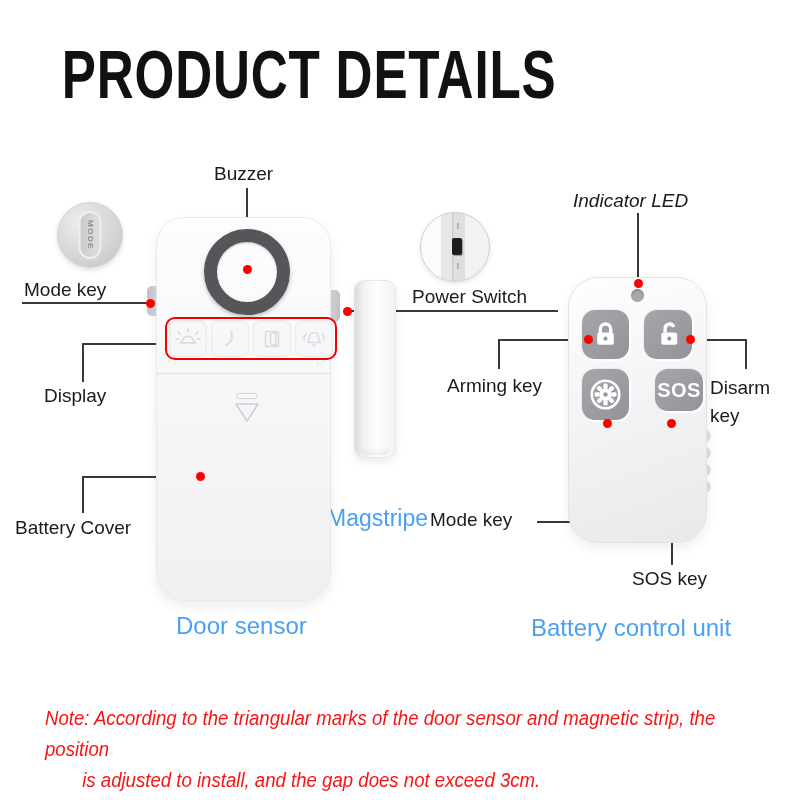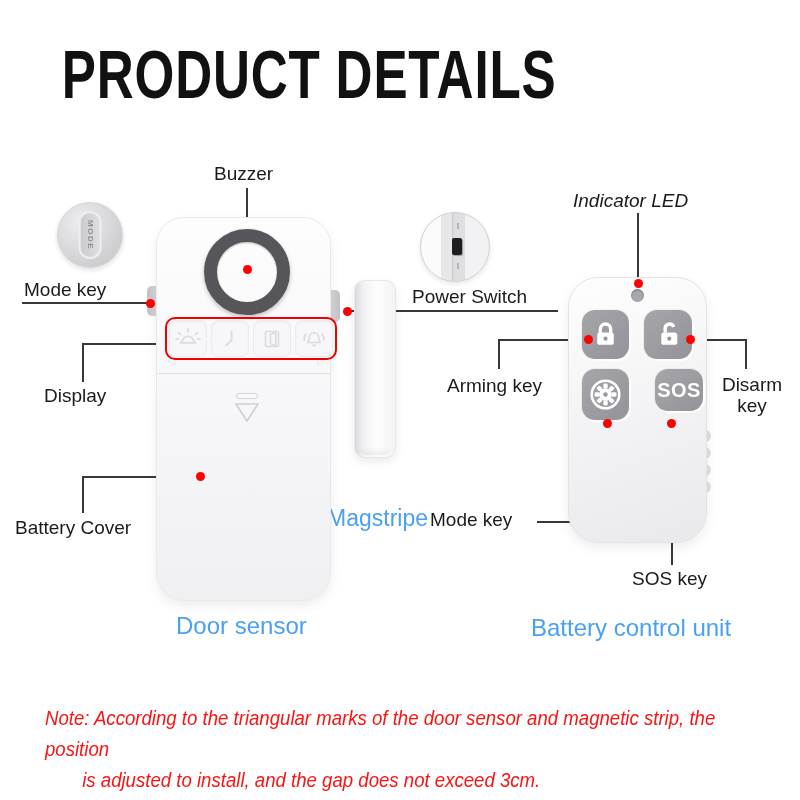--- a/index.html
+++ b/index.html
@@ -245,21 +245,21 @@
   <div class="abs lbl" style="left:214px; top:163px;">Buzzer</div>
   <div class="abs lbl" style="left:24px; top:279px;">Mode key</div>
   <div class="abs lbl" style="left:44px; top:385px;">Display</div>
   <div class="abs lbl" style="left:15px; top:517px;">Battery Cover</div>
   <div class="abs lbl" style="left:412px; top:286px;">Power Switch</div>
   <div class="abs cap" style="left:327px; top:472px; font-size:23px;margin-top:33px;">Magstripe</div>
   <div class="abs cap" style="left:176px; top:612px;">Door sensor</div>
 
   <div class="abs lbl" style="left:573px; top:190px;font-style:italic;">Indicator LED</div>
   <div class="abs lbl" style="left:447px; top:375px;">Arming key</div>
-  <div class="abs lbl" style="left:710px; top:374px; width:84px; white-space:normal; text-align:center; line-height:21px;">Disarm key</div>
+  <div class="abs lbl" style="left:710px; top:374px; width:84px; white-space:normal; text-align:left; line-height:28px;">Disarm key</div>
   <div class="abs lbl" style="left:430px; top:509px;">Mode key</div>
   <div class="abs lbl" style="left:632px; top:568px;">SOS key</div>
   <div class="abs cap" style="left:531px; top:614px;">Battery control unit</div>
 
   <div class="abs note-box">
     <div>Note: According to the triangular marks of the door sensor and magnetic strip, the position</div>
     <div class="note-line2">is adjusted to install, and the gap does not exceed 3cm.</div>
   </div>
 
 </div>

